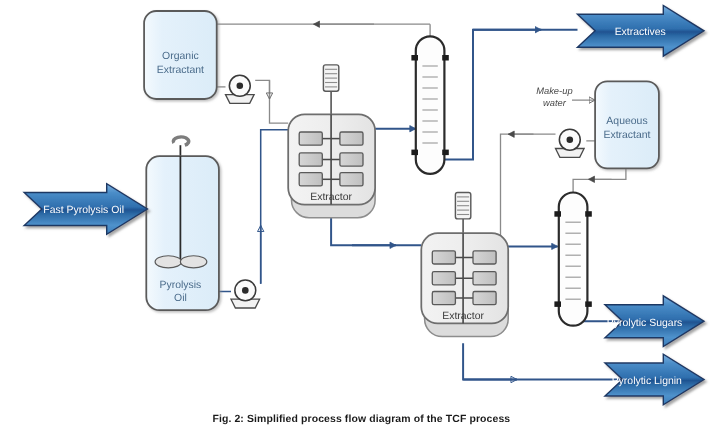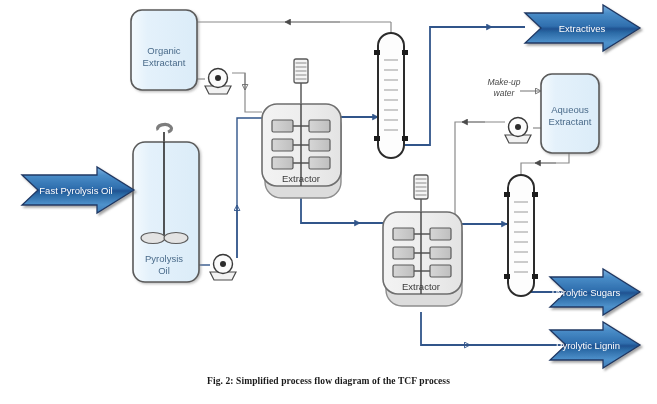--- a/index.html
+++ b/index.html
@@ -25,21 +25,21 @@
     width: 657px;
     height: 404px;
     display: block;
   }
   .caption {
     position: absolute;
     left: 0;
     top: 376px;
     width: 657px;
     text-align: center;
-    font-family: Liberation Serif, serif;
+    font-family: Liberation Sans, sans-serif;
     font-size: 9.5px;
     font-weight: bold;
     color: #1a1a1a;
     letter-spacing: 0.1px;
   }
   text {
     font-family: "Liberation Sans", sans-serif;
   }
   .vessel-label {
     font-size: 9.5px;

